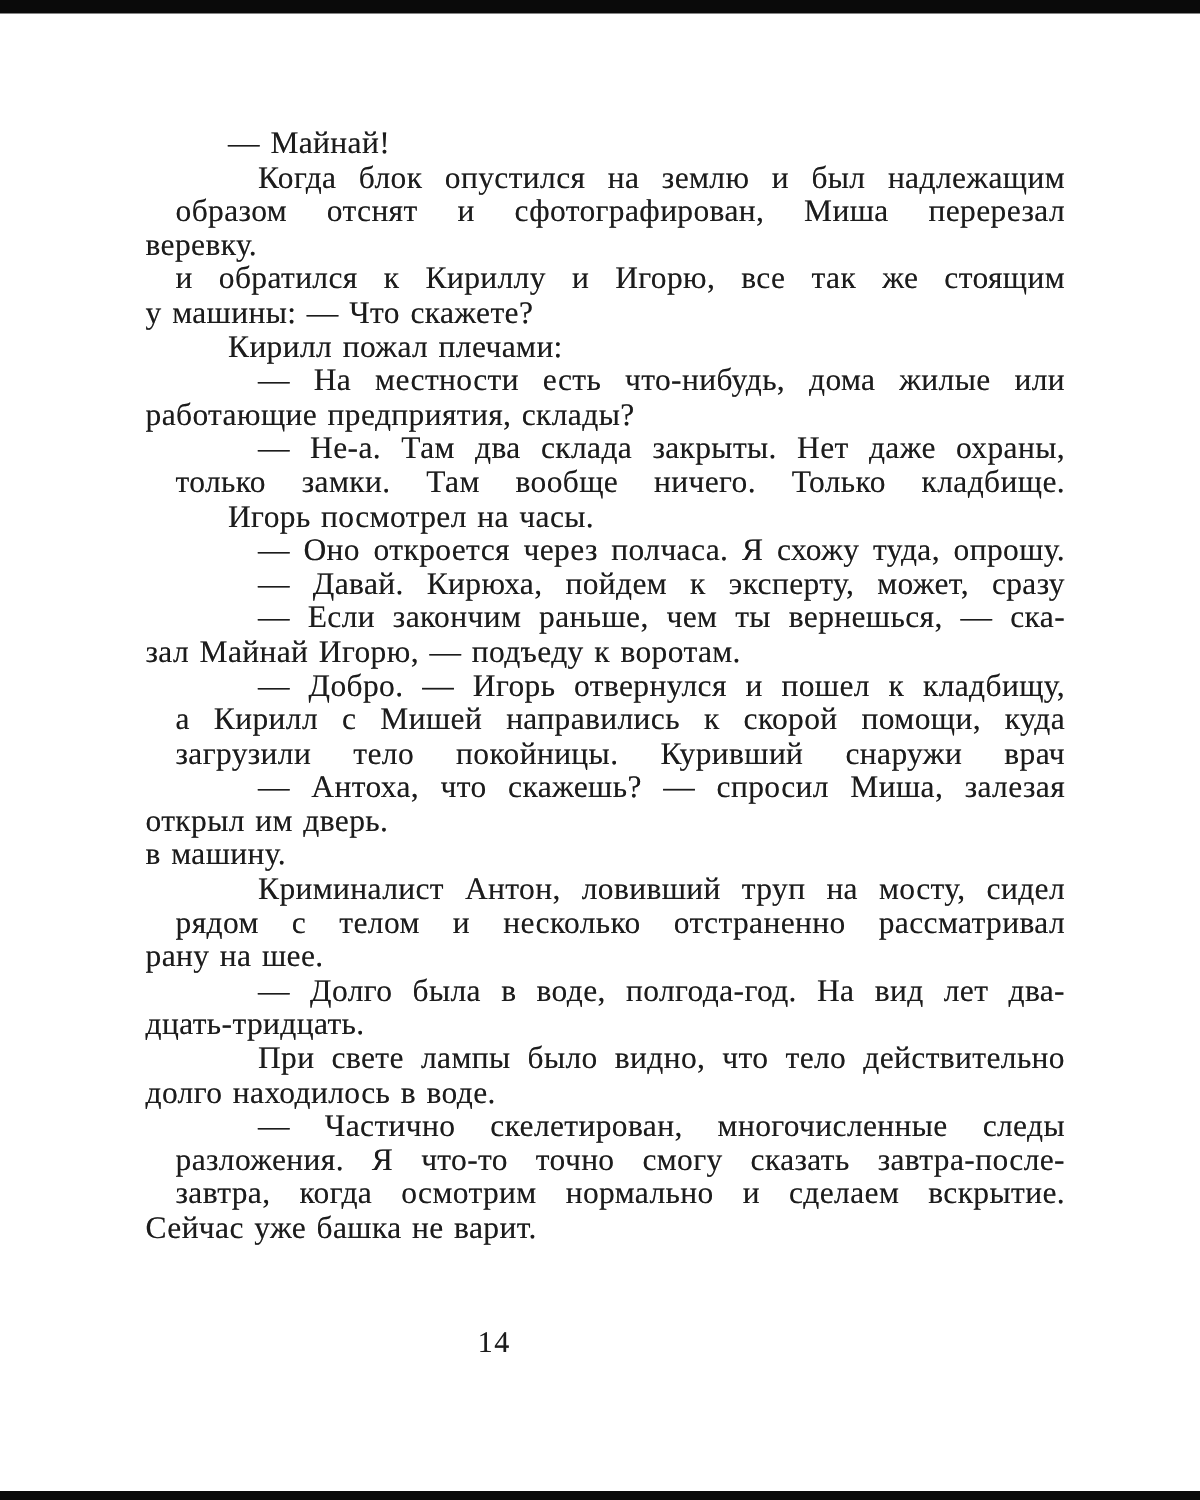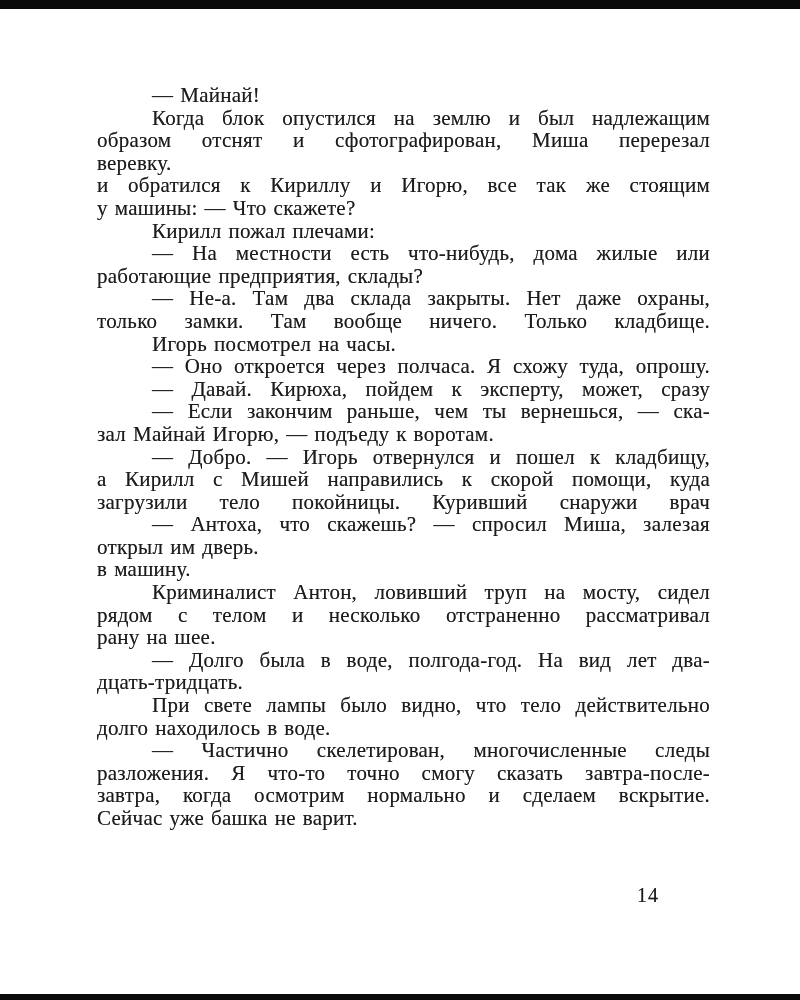--- a/index.html
+++ b/index.html
@@ -40,30 +40,31 @@
     text-shadow: 0 0 0.4px rgba(20,20,20,0.55);
     font-family: Liberation Serif, serif;
   }
   .line {
     text-align: justify;
     text-align-last: left;
     white-space: normal;
   }
   .line.just {
     text-align-last: justify;
+    margin-left: 20px;
   }
   .line.indent {
     padding-left: 55px;
   }
   .page-number {
     position: absolute;
     top: 884px;
     left: 0;
     width: 659px;
-    text-align: right;
+    text-align: center;
     font-size: 20px;
     color: #1c1c1c;
     letter-spacing: 1px;
     text-shadow: 0 0 0.4px rgba(20,20,20,0.55);
   }
 </style>
 </head>
 <body>
 
 <div class="page">

